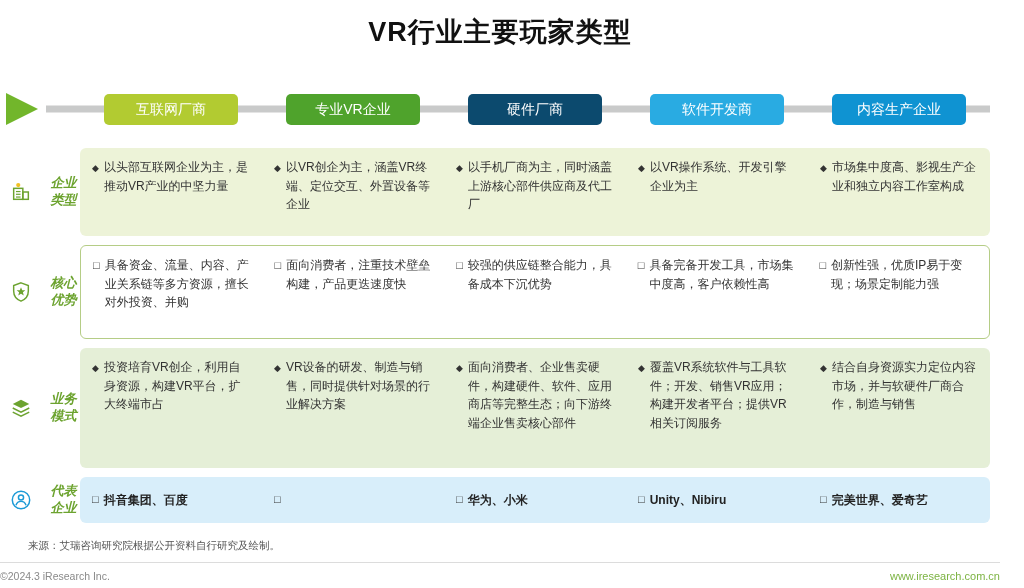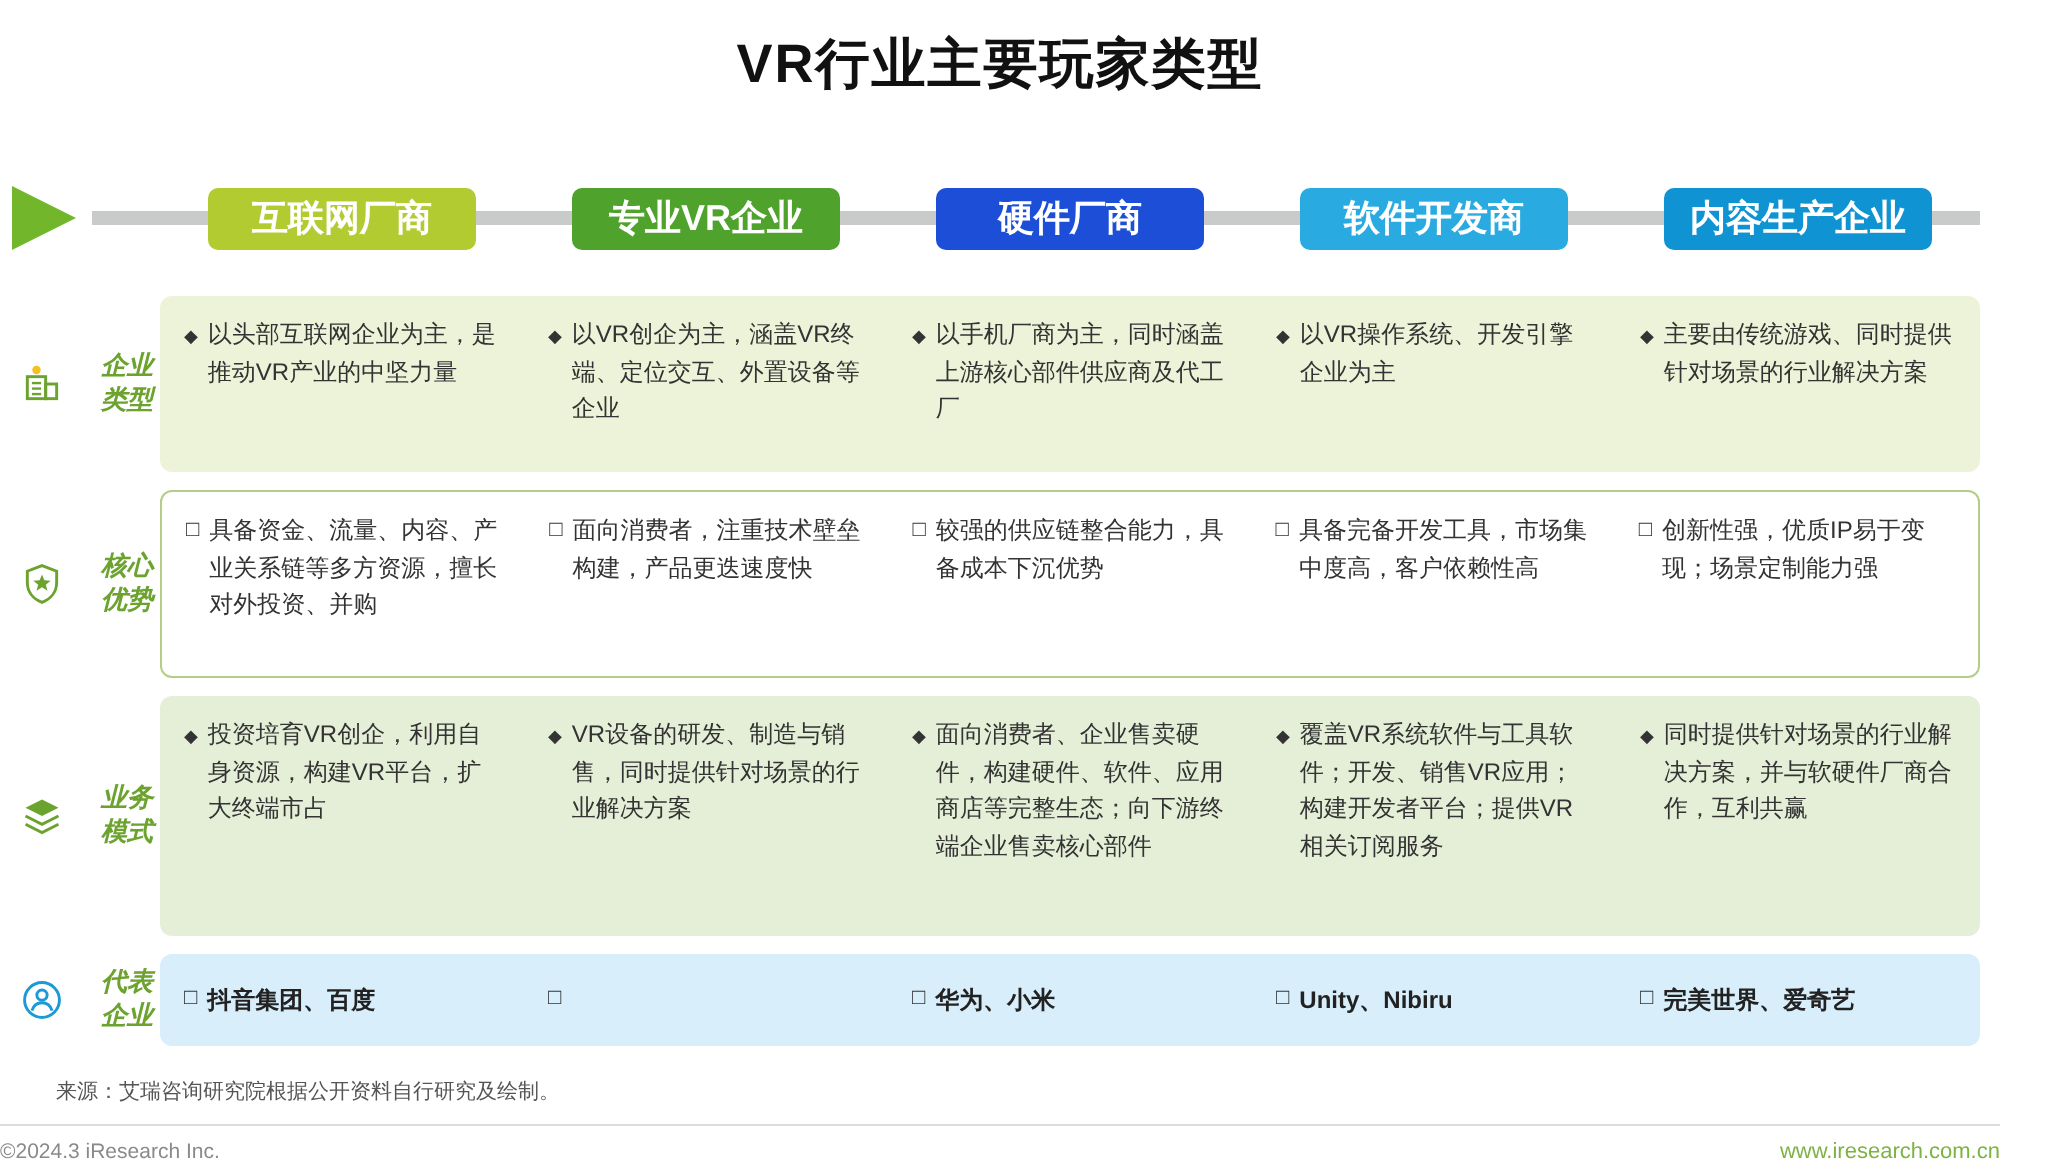--- a/index.html
+++ b/index.html
@@ -27,21 +27,21 @@
     width:0; height:0;
     border-left:32px solid #72b62b;
     border-top:16px solid transparent;
     border-bottom:16px solid transparent;
     z-index:1;
   }
   .head-spacer { width:80px; flex:none; }
   .head-col { flex:1; display:flex; justify-content:center; position:relative; z-index:2; }
   .pill {
     min-width:134px; height:31px; line-height:31px; text-align:center;
-    color:#fff; font-size:18px; font-weight:bold; border-radius:5px; padding:0 10px;
+    color:#fff; font-size:14px; font-weight:normal; border-radius:5px; padding:0 10px;
   }
 
   
   .rows { margin-top:22px; }
   .trow { display:flex; margin:0 10px 9px 6px; }
   .row-label { width:74px; flex:none; display:flex; align-items:center; justify-content:center; gap:19px; }
   .row-icon { display:flex; align-items:center; }
   .row-label-text {
     font-size:13px; font-weight:bold; font-style:italic; color:#6ca32f; line-height:1.3;
     text-align:center;
@@ -82,21 +82,21 @@
     <div class="timeline-line"></div>
     <div class="timeline-arrow"></div>
     <div class="head-spacer"></div>
     <div class="head-col">
       <div class="pill" style="background: rgb(178, 203, 49);">互联网厂商</div>
     </div>
     <div class="head-col">
       <div class="pill" style="background: rgb(79, 163, 44);">专业VR企业</div>
     </div>
     <div class="head-col">
-      <div class="pill" style="background: #1d4ed8;">硬件厂商</div>
+      <div class="pill" style="background: #0c4a6e;">硬件厂商</div>
     </div>
     <div class="head-col">
       <div class="pill" style="background: rgb(41, 171, 226);">软件开发商</div>
     </div>
     <div class="head-col">
       <div class="pill" style="background: rgb(15, 147, 210);">内容生产企业</div>
     </div>
   </div>
 
   <div class="rows">
@@ -130,21 +130,21 @@
         <div class="cell">
           <span class="bullet">◆</span>
           <span class="cell-text">以手机厂商为主，同时涵盖上游核心部件供应商及代工厂</span>
         </div>
         <div class="cell">
           <span class="bullet">◆</span>
           <span class="cell-text">以VR操作系统、开发引擎企业为主</span>
         </div>
         <div class="cell">
           <span class="bullet">◆</span>
-          <span class="cell-text">主要由传统游戏、同时提供针对场景的行业解决方案</span>
+          <span class="cell-text">市场集中度高、影视生产企业和独立内容工作室构成</span>
         </div>
       </div>
     </div>
 
     <div class="trow row2">
       <div class="row-label">
         <span class="row-icon">
           <svg width="22" height="22" viewBox="0 0 24 24">
             <path d="M12 2 L20 5 V11 C20 16.5 16.5 20.3 12 22 C7.5 20.3 4 16.5 4 11 V5 Z" fill="none" stroke="#6ca32f" stroke-width="1.6"></path>
             <path d="M12 6.8 L13.3 10 L16.7 10.2 L14.1 12.4 L15 15.7 L12 13.8 L9 15.7 L9.9 12.4 L7.3 10.2 L10.7 10 Z" fill="#6ca32f"></path>
@@ -205,21 +205,21 @@
         <div class="cell">
           <span class="bullet">◆</span>
           <span class="cell-text">面向消费者、企业售卖硬件，构建硬件、软件、应用商店等完整生态；向下游终端企业售卖核心部件</span>
         </div>
         <div class="cell">
           <span class="bullet">◆</span>
           <span class="cell-text">覆盖VR系统软件与工具软件；开发、销售VR应用；构建开发者平台；提供VR相关订阅服务</span>
         </div>
         <div class="cell">
           <span class="bullet">◆</span>
-          <span class="cell-text">同时提供针对场景的行业解决方案，并与软硬件厂商合作，互利共赢</span>
+          <span class="cell-text">结合自身资源实力定位内容市场，并与软硬件厂商合作，制造与销售</span>
         </div>
       </div>
     </div>
 
     <div class="trow row4">
       <div class="row-label">
         <span class="row-icon">
           <svg width="22" height="22" viewBox="0 0 24 24">
             <circle cx="12" cy="12" r="9.5" fill="none" stroke="#1b9ad6" stroke-width="1.6"></circle>
             <circle cx="12" cy="9.3" r="2.8" fill="none" stroke="#1b9ad6" stroke-width="1.6"></circle>

